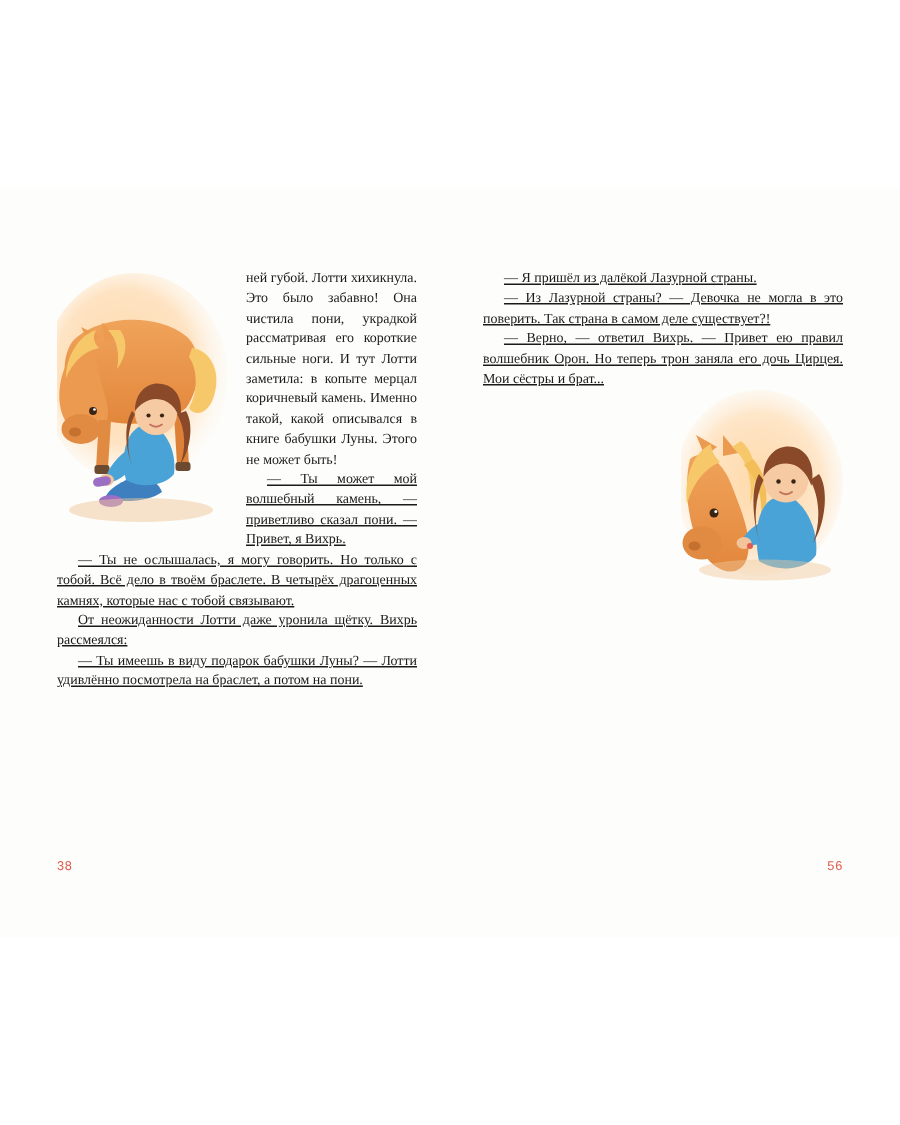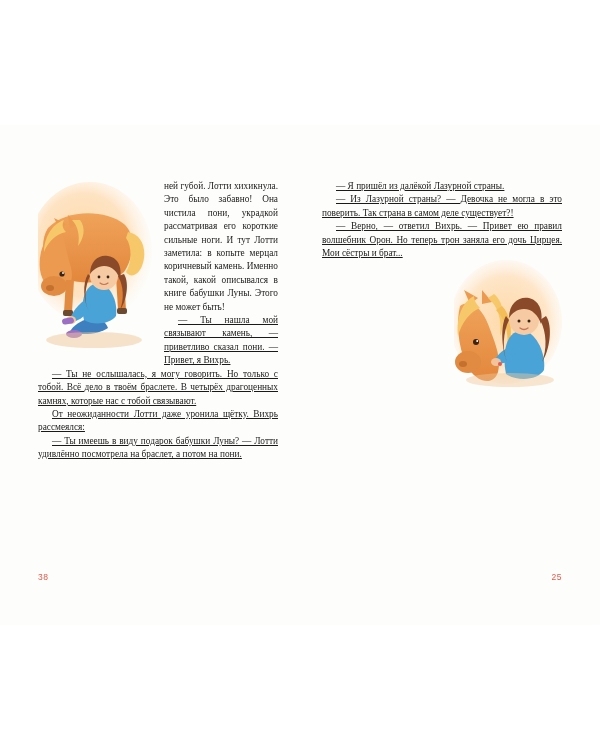--- a/index.html
+++ b/index.html
@@ -167,21 +167,21 @@
             <path d="M62 103 Q 66 106, 70 103" stroke="#c4745a" stroke-width="1.2" fill="none" stroke-linecap="round"></path>
 
             <ellipse cx="36" cy="154" rx="8" ry="4" fill="#9b6fc4"></ellipse>
           </g>
 
           <ellipse cx="56" cy="160" rx="48" ry="8" fill="#f0c79a" opacity="0.5"></ellipse>
         </svg>
       </div>
 
       <p>ней губой. Лотти хихикнула. Это было забавно! Она чистила пони, украдкой рассматривая его короткие сильные ноги. И тут Лотти заметила: в копыте мерцал коричневый камень. Именно такой, какой описывался в книге бабушки Луны. Этого не может быть!</p>
-      <p class="indent">— Ты нашла мой связывают камень, — приветливо сказал пони. — Привет, я Вихрь.</p>
+      <p class="indent">— Ты может мой волшебный камень, — приветливо сказал пони. — Привет, я Вихрь.</p>
       <p class="indent">— Ты не ослышалась, я могу говорить. Но только с тобой. Всё дело в твоём браслете. В четырёх драгоценных камнях, которые нас с тобой связывают.</p>
       <p class="indent">От неожиданности Лотти даже уронила щётку. Вихрь рассмеялся:</p>
       <p class="indent">— Ты имеешь в виду подарок бабушки Луны? — Лотти удивлённо посмотрела на браслет, а потом на пони.</p>
     </div>
 
     <div class="folio folio-left">38</div>
   </div>
 
   <div class="page page-right">
 
@@ -241,16 +241,16 @@
             <path d="M66 68 Q 70 71, 74 68" stroke="#c4745a" stroke-width="1.3" fill="none" stroke-linecap="round"></path>
 
             <circle cx="46" cy="104" r="2" fill="#e05a4e"></circle>
           </g>
 
           <ellipse cx="56" cy="120" rx="44" ry="7" fill="#f0c79a" opacity="0.45"></ellipse>
         </svg>
       </div>
     </div>
 
-    <div class="folio folio-right">25</div>
+    <div class="folio folio-right">56</div>
   </div>
 
 </div>
 
 </body></html>

